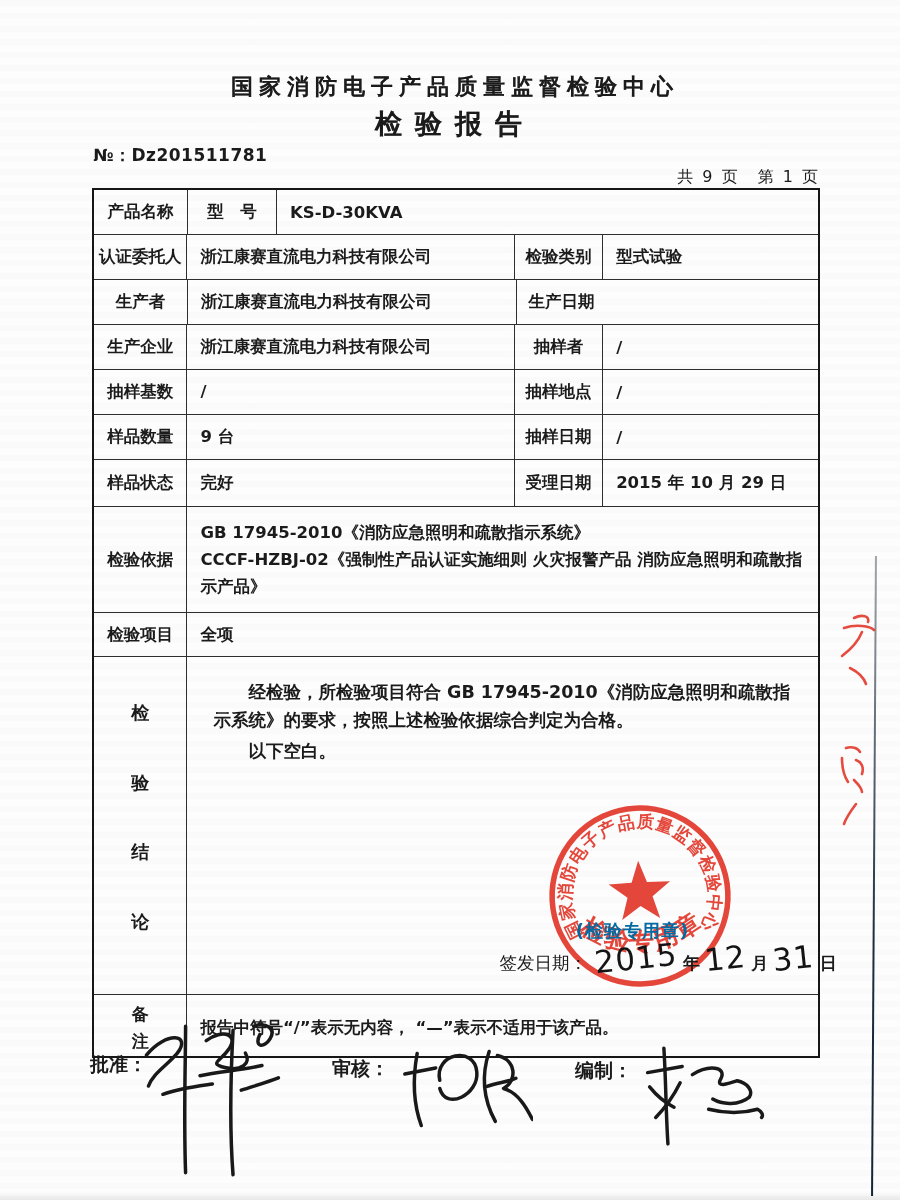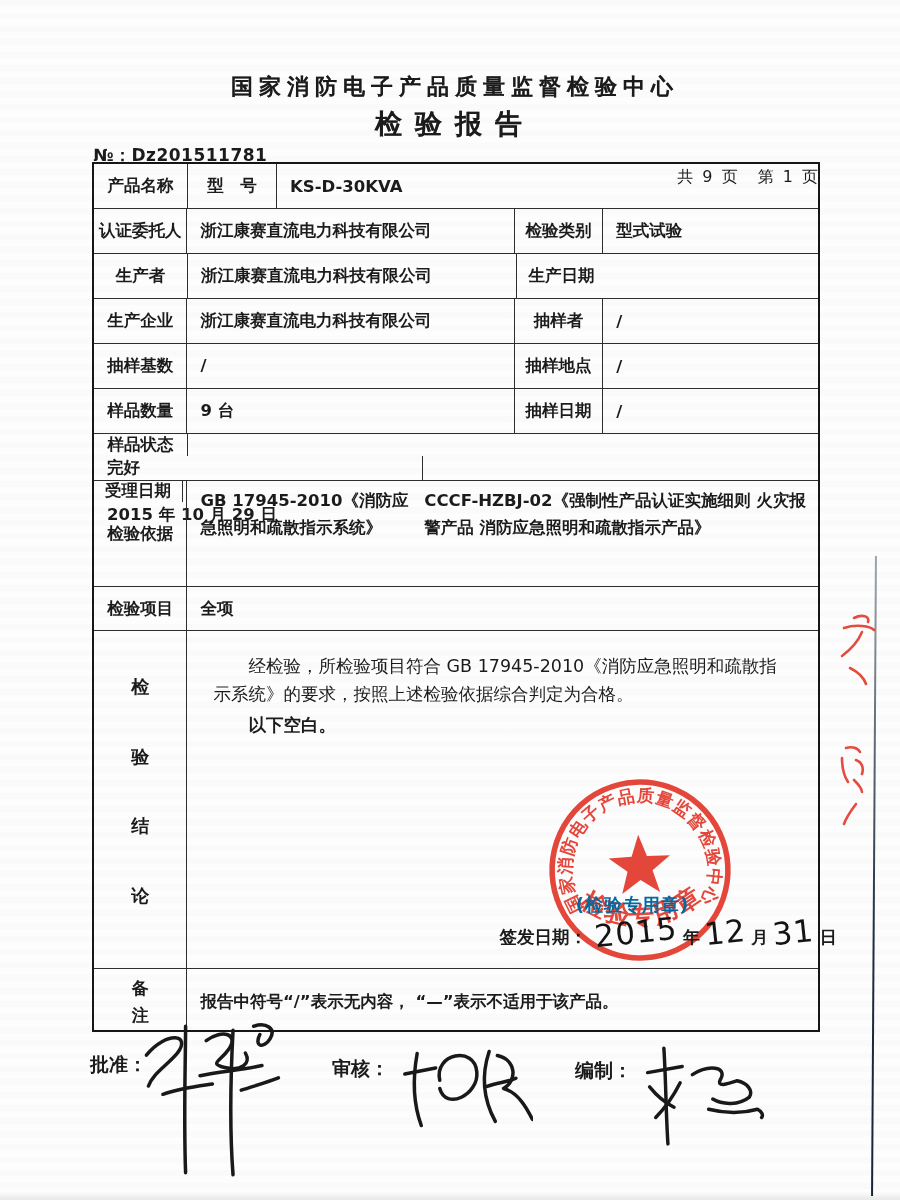--- a/index.html
+++ b/index.html
@@ -25,47 +25,47 @@
   .report-title{
     position:absolute; top:106px; left:0; width:910px;
     text-align:center; font-size:27px; font-weight:700; letter-spacing:13px;
     text-shadow:0 0 .5px rgba(0,0,0,.5);
   }
   .meta-row{ position:absolute; top:144px; left:92px; width:728px; height:24px; }
   .report-no{ position:absolute; left:1px; top:0; font-size:17px; font-weight:700; letter-spacing:.5px;}
   .page-info{ position:absolute; right:0; top:2px; font-size:16px; font-weight:400; letter-spacing:2px;margin-top:21px;}
 
   .doc-table{
-    position:absolute; left:92px; top:162px; width:728px; height:870px;
+    position:absolute; left:92px; top:188px; width:728px; height:870px;
     border:2.5px solid #161616;
   }
   .t-row{ display:flex; width:100%; border-bottom:1.6px solid #2e2e2e; }
   .t-row:last-child{ border-bottom:none; }
-  .h45{height:45px;} .h47{height:47px;flex-direction:column;} .h106{height:106px;}
+  .h45{height:45px;} .h47{height:47px;} .h106{height:106px;}
   .h44{height:44px;} .h338{height:338px;} .h65{height:65px;}
   .cell{ border-right:1.6px solid #2e2e2e; display:flex; align-items:center; }
   .cell:last-child{ border-right:none; }
   .c-label{ width:94px; justify-content:center; font-weight:700; font-size:16.5px; text-align:center; }
   .c-val{ width:329px; padding:2px 10px 2px 13px; font-weight:600; font-size:16.5px; line-height:19.5px; }
   .c-label2{ width:89px; justify-content:center; font-weight:700; font-size:16.5px; text-align:center; }
   .c-val2{ width:216px; padding:2px 8px 2px 13px; font-weight:600; font-size:16.5px; }
   .c-wide{ width:634px; padding:6px 10px 6px 13px; font-weight:600; font-size:16.5px; }
-  .basis-cell{ flex-direction:row; align-items:flex-start; justify-content:center; line-height:27px; }
+  .basis-cell{ flex-direction:column; align-items:flex-start; justify-content:center; line-height:27px; }
   .v-label{ flex-direction:column; justify-content:space-between; padding:44px 0 60px; font-size:18px; }
   .v-label-sm{ flex-direction:column; justify-content:center; line-height:27px; font-size:17px; }
 
   .concl-cell{ position:relative; display:block; }
-  .concl-p1{ margin:15px 14px 0 13px; font-size:17.5px; font-weight:400; line-height:28px; text-indent:2em; }
+  .concl-p1{ margin:15px 14px 0 13px; font-size:17.5px; font-weight:700; line-height:28px; text-indent:2em; }
   .concl-p2{ margin:3px 14px 0 13px; font-size:17.5px; font-weight:600; line-height:28px; text-indent:2em; }
 
   .stamp{ position:absolute; left:357px; top:143px; width:192px; height:192px; opacity:.92; transform:rotate(-3deg); }
   .stamp-caption{ position:absolute; top:262px; left:330px; width:230px; text-align:center;
     font-size:18px; font-weight:700; color:#0369a1; letter-spacing:1px; z-index:3; }
   .issue-row{ position:absolute; top:288px; left:312px; display:flex; align-items:center; z-index:4; white-space:nowrap; }
-  .issue-label{ font-size:17.5px; font-weight:700; margin-right:6px; }
+  .issue-label{ font-size:17.5px; font-weight:400; margin-right:6px; }
   .unit{ font-size:17px; font-weight:700; margin:0 3px; }
   .hand{ display:inline-block; font-size:31px; font-weight:500; transform:rotate(-6deg) translateY(-5px);
     letter-spacing:1px; color:#141414; margin:0 2px; }
 
   .footer-label{ position:absolute; font-size:19px; font-weight:700; }
   .sig{ position:absolute; }
   .sig path{ fill:none; stroke:#191919; stroke-width:3.4; stroke-linecap:round; stroke-linejoin:round; }
 
   .edge-line{ position:absolute; left:873px; top:556px; width:2.4px; height:640px;
     background:linear-gradient(to bottom, rgba(85,95,105,.55), #1d2c3f 60%, #15253a);

